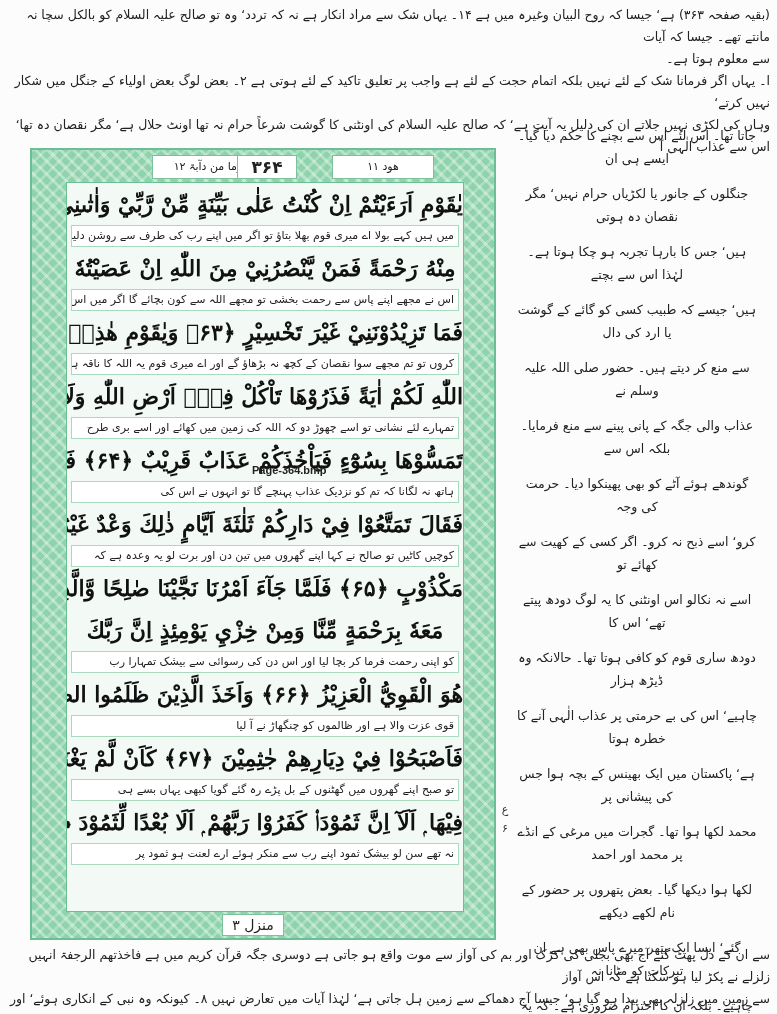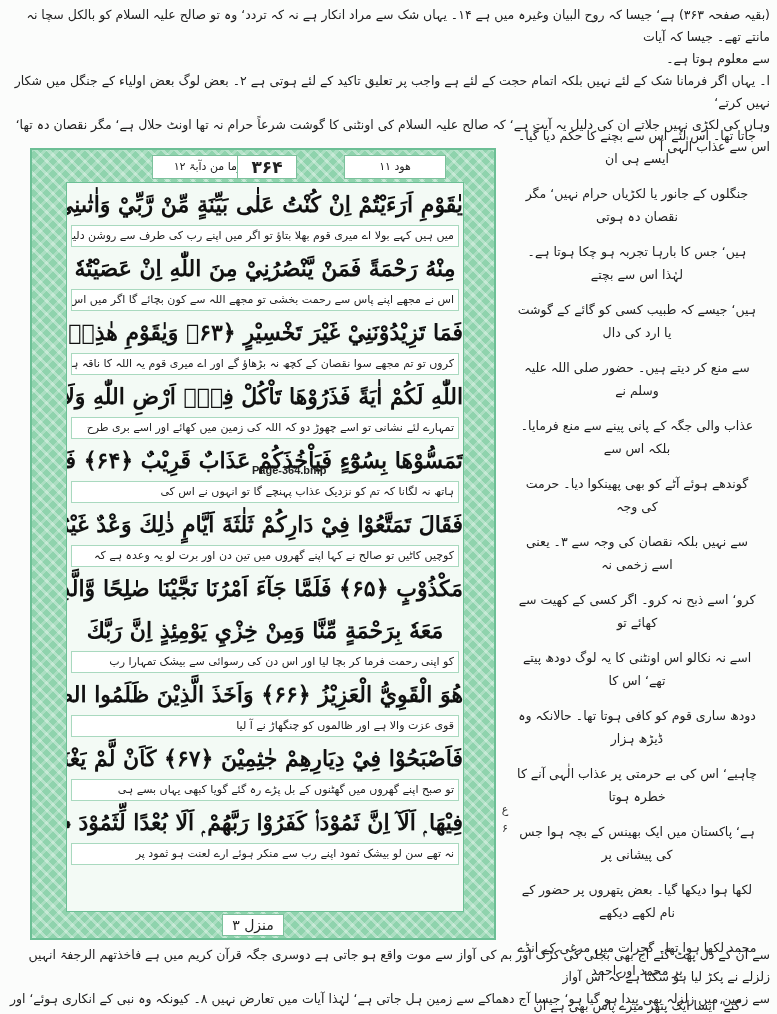--- a/index.html
+++ b/index.html
@@ -7,21 +7,21 @@
   .rtl{direction:rtl;text-align:right;}
   #top-note{position:absolute;left:8px;top:4px;width:762px;font-size:12.5px;line-height:22px;}
   #top-note p{margin:0;}
   #frame{position:absolute;left:30px;top:148px;width:462px;height:788px;background:#8fd3ad;border:2px solid #6cbf95;
     background-image:repeating-linear-gradient(45deg,rgba(255,255,255,.35) 0 3px,transparent 3px 9px),repeating-linear-gradient(-45deg,rgba(255,255,255,.25) 0 3px,transparent 3px 9px);}
   #header{position:absolute;left:0;right:0;top:3px;height:26px;}
   .hbox{position:absolute;top:2px;height:22px;background:#fff;border:1px solid #7cc19c;font-size:11px;line-height:22px;text-align:center;}
   #h-left{left:120px;width:100px;}
   #h-mid{left:205px;width:58px;font-size:17px;font-weight:bold;}
   #h-right{left:295px;width:110px;}
-  #h-left{left:300px;margin-left:12px;}
+  #h-left{left:300px;}
   #h-right{left:120px;}
   #inner{position:absolute;left:34px;right:30px;top:32px;bottom:26px;background:#f3faf5;border:1px solid #6cbf95;}
   .ar{font-family:"DejaVu Serif",serif;font-size:22px;font-weight:bold;height:42px;line-height:42px;text-align:center;direction:rtl;white-space:nowrap;overflow:hidden;color:#111;}
   .tr{margin:0 4px;height:20px;line-height:20px;font-size:11px;background:#fff;border:1px solid #a9d9bf;direction:rtl;text-align:right;padding:0 4px;white-space:nowrap;overflow:hidden;}
   #footer{position:absolute;left:0;right:0;bottom:2px;height:22px;}
   #manzil{position:absolute;left:190px;width:60px;height:20px;background:#fff;border:1px solid #7cc19c;font-size:14px;line-height:20px;text-align:center;}
   #watermark{position:absolute;left:252px;top:464px;font-size:11px;font-weight:bold;color:#222;font-family:"Liberation Sans",sans-serif;}
   #side{position:absolute;left:504px;top:112px;width:266px;font-size:12.5px;line-height:23px;}
   #side p{margin:12px;text-align:center;}
   #ruku{position:absolute;left:498px;top:800px;width:14px;font-size:11px;line-height:19px;text-align:center;color:#333;}
@@ -79,28 +79,27 @@
 <div id="ruku">ع ۶</div>
 
 <div id="side" class="rtl">
   <p>جاتا تھا۔ اس لئے اس سے بچنے کا حکم دیا گیا۔ ایسے ہی ان</p>
   <p>جنگلوں کے جانور یا لکڑیاں حرام نہیں‘ مگر نقصان دہ ہوتی</p>
   <p>ہیں‘ جس کا بارہا تجربہ ہو چکا ہوتا ہے۔ لہٰذا اس سے بچتے</p>
   <p>ہیں‘ جیسے کہ طبیب کسی کو گائے کے گوشت یا ارد کی دال</p>
   <p>سے منع کر دیتے ہیں۔ حضور صلی اللہ علیہ وسلم نے</p>
   <p>عذاب والی جگہ کے پانی پینے سے منع فرمایا۔ بلکہ اس سے</p>
   <p>گوندھے ہوئے آٹے کو بھی پھینکوا دیا۔ حرمت کی وجہ</p>
-  <p>سے نہیں بلکہ نقصان کی وجہ سے ۳۔ یعنی اسے زخمی نہ</p>
   <p>کرو‘ اسے ذبح نہ کرو۔ اگر کسی کے کھیت سے کھائے تو</p>
   <p>اسے نہ نکالو اس اونٹنی کا یہ لوگ دودھ پیتے تھے‘ اس کا</p>
   <p>دودھ ساری قوم کو کافی ہوتا تھا۔ حالانکہ وہ ڈیڑھ ہزار</p>
   <p>چاہیے‘ اس کی بے حرمتی پر عذاب الٰہی آنے کا خطرہ ہوتا</p>
   <p>ہے‘ پاکستان میں ایک بھینس کے بچہ ہوا جس کی پیشانی پر</p>
+  <p>محمد لکھا ہوا تھا۔ گجرات میں مرغی کے انڈے پر محمد اور احمد</p>
   <p>لکھا ہوا دیکھا گیا۔ بعض پتھروں پر حضور کے نام لکھے دیکھے</p>
-  <p>محمد لکھا ہوا تھا۔ گجرات میں مرغی کے انڈے پر محمد اور احمد</p>
   <p>گئے‘ ایسا ایک پتھر میرے پاس بھی ہے ان تبرکات کو مٹانا نہ</p>
   <p>چاہیے۔ بلکہ ان کا احترام ضروری ہے۔ کہ یہ نبی کے</p>
   <p>معجزے ہیں‘ ان کی بے حرمتی لَا تَمَسُّوْهَا بِسُوْٓءٍ میں داخل</p>
   <p>ہے ۴۔ انہوں نے بدھ کی رات کو اس اونٹنی کے پاؤں</p>
 
 </div>
 
 <div id="bottom-note" class="rtl">
   <p>سے ان کے دل پھٹ گئے آج بھی بجلی کی کڑک اور بم کی آواز سے موت واقع ہو جاتی ہے دوسری جگہ قرآن کریم میں ہے فاخذتھم الرجفۃ انہیں زلزلے نے پکڑ لیا ہو سکتا ہے کہ اس آواز</p>
   <p>سے زمین میں زلزلہ بھی پیدا ہو گیا ہو‘ جیسا آج دھماکے سے زمین ہل جاتی ہے‘ لہٰذا آیات میں تعارض نہیں ۸۔ کیونکہ وہ نبی کے انکاری ہوئے‘ اور نبی کا انکار رب کا انکار ہے۔</p>

